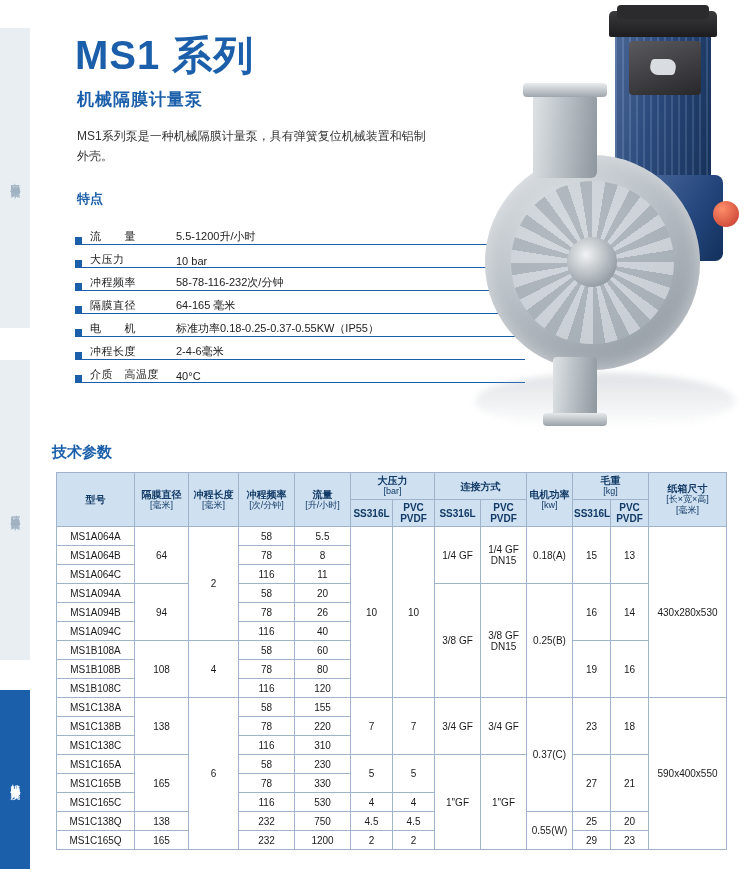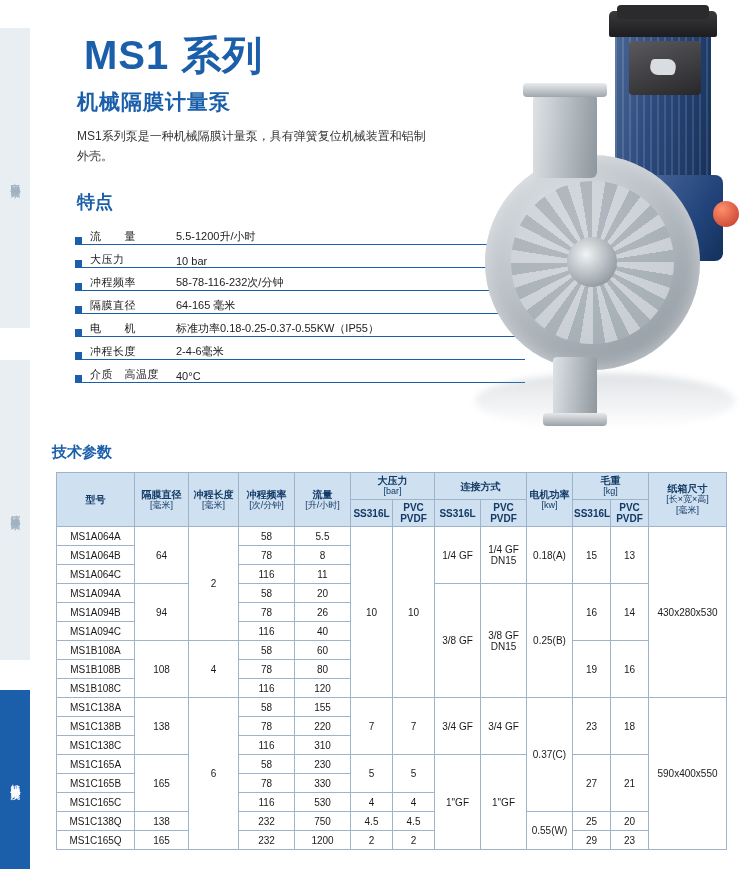--- a/index.html
+++ b/index.html
@@ -53,42 +53,41 @@
     left: 30px; top: 0;
     width: 720px; height: 435px;
   }
   .title {
     position: absolute;
     left: 45px; top: 28px;
     font-size: 40px;
     font-weight: bold;
     color: #1b5faa;
     letter-spacing: 1px;
-    margin-left: 9px;
   }
   .subtitle {
     position: absolute;
     left: 47px; top: 88px;
-    font-size: 21px;
+    font-size: 17px;
     font-weight: bold;
     color: #1b5faa;
     letter-spacing: 1px;
   }
   .desc {
     position: absolute;
     left: 47px; top: 126px;
     width: 360px;
     font-size: 12px;
     line-height: 20px;
     color: #333333;
   }
   .features-title {
     position: absolute;
     left: 47px; top: 190px;
-    font-size: 18px;
+    font-size: 13px;
     font-weight: bold;
     color: #1b5faa;
   }
   .features {
     position: absolute;
     left: 45px; top: 222px;
     width: 450px;
   }
   .feat-row {
     display: flex;

